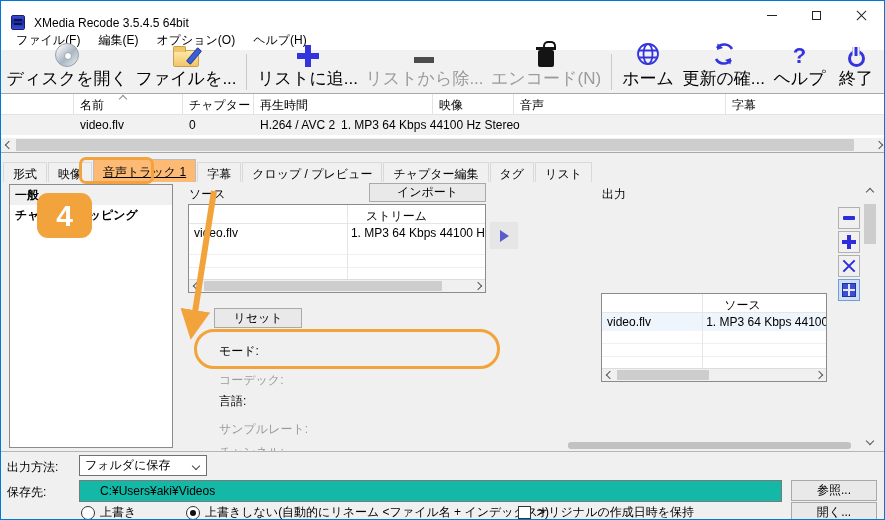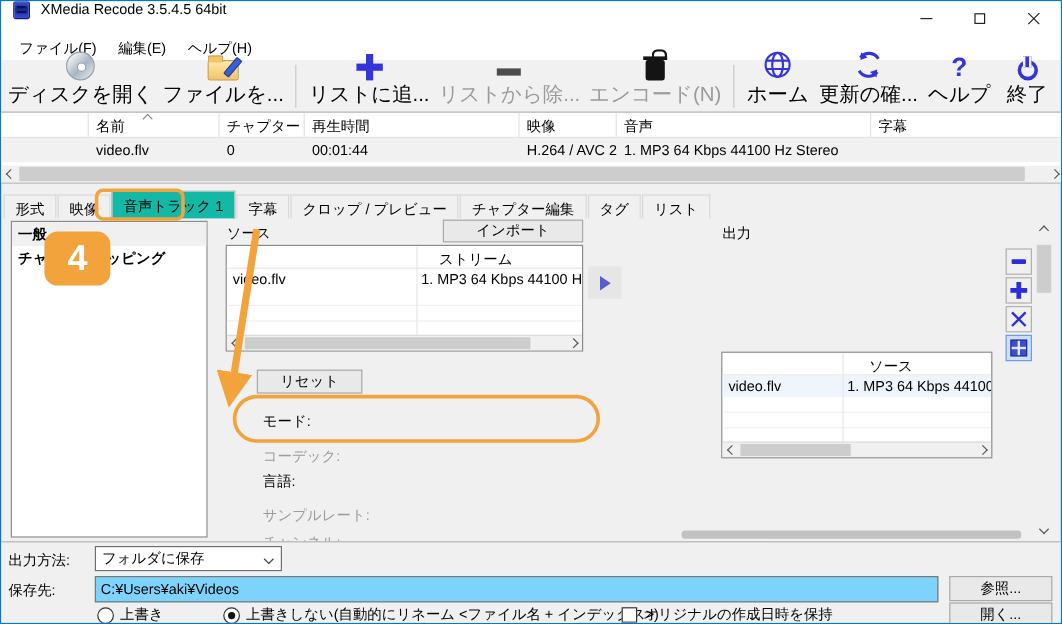--- a/index.html
+++ b/index.html
@@ -4,21 +4,21 @@
 <style>
   * { margin:0; padding:0; box-sizing:border-box; }
   html,body { width:885px; height:520px; }
   body { font-family:"Liberation Sans", sans-serif; font-size:12px; color:#000; }
   .window { position:relative; width:885px; height:520px; background:#f0f0f0;
             border:1px solid #0078d7; overflow:hidden; }
   .abs { position:absolute; }
 
   
   .titlebar { left:0; top:0; width:883px; height:29px; background:#ffffff;
-              display:flex; align-items:flex-start; }
+              display:flex; align-items:flex-end; }
   .app-icon { width:14px; height:15px; margin:0 9px 0 10px;
               background:linear-gradient(180deg,#3b4bd8 0%,#1b2a9e 45%,#3b4bd8 100%);
               border:1px solid #15206e; border-radius:2px; position:relative; }
   .app-icon::before { content:""; position:absolute; left:2px; right:2px; top:3px;
               height:2px; background:#0b1250; box-shadow:0 4px 0 #0b1250; }
   .title-text { font-size:12px; color:#000; }
   .win-controls { margin-left:auto; display:flex; height:29px; }
   .win-btn { width:45px; height:29px; display:flex; align-items:center; justify-content:center; }
   .glyph-min { width:10px; height:1px; background:#222; }
   .glyph-max { width:9px; height:9px; border:1px solid #222; }
@@ -81,21 +81,21 @@
   .chev { width:6px; height:6px; border:solid #555; border-width:0 1.5px 1.5px 0; display:inline-block; }
   .chev-left { transform:rotate(135deg); } .chev-right { transform:rotate(-45deg); }
   .chev-up { transform:rotate(-135deg); } .chev-down { transform:rotate(45deg); }
   .sb-arrow { width:15px; height:14px; display:flex; align-items:center; justify-content:center; }
   .sb-thumb { height:12px; background:#cdcdcd; border-radius:1px; }
 
   
   .tabstrip { left:2px; top:160px; height:21px; display:flex; align-items:flex-end; }
   .tab { height:20px; padding:3px 9px 0 9px; background:#f0f0f0; border:1px solid #d9d9d9;
          border-bottom:none; margin-right:1px; white-space:nowrap; }
-  .tab.active { background:#14b8a6; height:23px; padding-top:4px; border-color:#bcbcbc; position:relative; z-index:2; }
+  .tab.active { background:#fdba74; height:23px; padding-top:4px; border-color:#bcbcbc; position:relative; z-index:2;text-decoration:underline; }
 
   
   .listbox { left:8px; top:183px; width:164px; height:264px; background:#fff; border:1px solid #8b8b8b; }
   .lb-item { padding:2px 5px 1px 5px; white-space:nowrap;font-weight:bold; }
   .lb-item.selected { background:#f0f0f0; }
 
   .section-label { font-size:12px; color:#000; }
   .btn { background:#e9e9e9; border:1px solid #a9a9a9; display:flex; align-items:center;
          justify-content:center; font-size:12px; color:#000; }
   .mini-table { background:#fff; border:1px solid #8b8b8b; position:relative; overflow:hidden; }
@@ -133,22 +133,22 @@
            padding:0 18px 0 5px; position:relative; white-space:nowrap; overflow:hidden; }
   .combo .cv { flex:1; overflow:hidden; }
   .combo .cchev { position:absolute; right:7px; top:7px; width:6px; height:6px;
            border:solid #444; border-width:0 1.5px 1.5px 0; transform:rotate(45deg); }
   .field-label { white-space:nowrap; }
   .field-label.disabled { color:#9b9b9b; }
 
   
   .bottom { left:0; top:450px; width:883px; height:68px; background:#f0f0f0;
             border-top:1px solid #b5b5b5; z-index:10; }
-  .text-input { background:#7dd3fc; border:1px solid #7a7a7a; font-family:"Liberation Sans",sans-serif;
-            font-size:12px; padding:0 4px; color:#000; }
+  .text-input { background:#14b8a6; border:1px solid #7a7a7a; font-family:"Liberation Sans",sans-serif;
+            font-size:12px; padding:0 20px; color:#000; }
   .radio { width:14px; height:14px; border:1px solid #333; border-radius:50%; background:#fff;
             display:inline-block; position:relative; flex:none; }
   .radio.checked::after { content:""; position:absolute; left:3px; top:3px; width:6px; height:6px;
             border-radius:50%; background:#111; }
   .checkbox { width:13px; height:13px; border:1px solid #333; background:#fff; display:inline-block; flex:none; }
   .opt { display:flex; align-items:center; gap:5px; white-space:nowrap; }
 
   
   .ann { z-index:50; pointer-events:none; }
   .ann-box { border:3px solid #f2a33c; background:transparent; }
@@ -173,20 +173,21 @@
         </span>
       <span class="win-btn">
           <span class="glyph-close"></span>
         </span>
     </span>
   </div>
 
   <div class="abs menubar">
     <span class="menu-item">ファイル(F)</span>
     <span class="menu-item">編集(E)</span>
+    <span class="menu-item">オプション(O)</span>
     <span class="menu-item">ヘルプ(H)</span>
   </div>
 
   <div class="abs toolbar">
     <div class="tb-btn">
       <span class="ic">
           <span class="icon-cd"></span>
         </span>
       <span class="tb-label">ディスクを開く</span>
     </div>
@@ -267,21 +268,20 @@
       <div class="fl-hcell" style="width:71px">チャプター</div>
       <div class="fl-hcell" style="width:179px">再生時間</div>
       <div class="fl-hcell" style="width:81px">映像</div>
       <div class="fl-hcell" style="width:212px">音声</div>
       <div class="fl-hcell" style="width:158px;border-right:none">字幕</div>
     </div>
     <div class="fl-row">
       <div class="fl-cell" style="width:73px"></div>
       <div class="fl-cell" style="width:109px">video.flv</div>
       <div class="fl-cell" style="width:71px">0</div>
-      <div class="fl-cell" style="width:179px">00:01:44</div>
       <div class="fl-cell" style="width:81px">H.264 / AVC  23.98 Hz, 6...</div>
       <div class="fl-cell" style="width:212px">1. MP3 64 Kbps 44100 Hz Stereo</div>
       <div class="fl-cell" style="width:158px"></div>
     </div>
     <div class="fl-scroll">
       <span class="sb-arrow">
           <span class="chev chev-left"></span>
         </span>
       <span class="sb-thumb" style="width:838px"></span>
       <span class="sb-arrow" style="margin-left:auto">
@@ -395,21 +395,21 @@
   <div class="abs field-label" style="left:218px;top:392px">言語:</div>
 
   <div class="abs field-label disabled" style="left:218px;top:420px">サンプルレート:</div>
 
   <div class="abs field-label disabled" style="left:218px;top:443px">チャンネル:</div>
 
   <div class="abs partial-bar" style="left:567px;top:441px;width:283px;height:7px"></div>
 
   <div class="abs bottom">
     <div class="abs field-label" style="left:6px;top:7px">出力方法:</div>
-    <div class="abs combo" style="left:78px;top:3px;width:156px;height:21px">
+    <div class="abs combo" style="left:78px;top:3px;width:128px;height:21px">
       <span class="cv">フォルダに保存</span>
       <span class="cchev"></span>
     </div>
 
     <div class="abs field-label" style="left:6px;top:32px">保存先:</div>
     <input class="abs text-input" style="left: 78px; top: 28px; width: 703px; height: 22px;" value="C:¥Users¥aki¥Videos">
     <div class="abs btn" style="left:790px;top:28px;width:86px;height:21px">参照...</div>
 
     <div class="abs opt" style="left:80px;top:52px">
       <span class="radio"></span>

